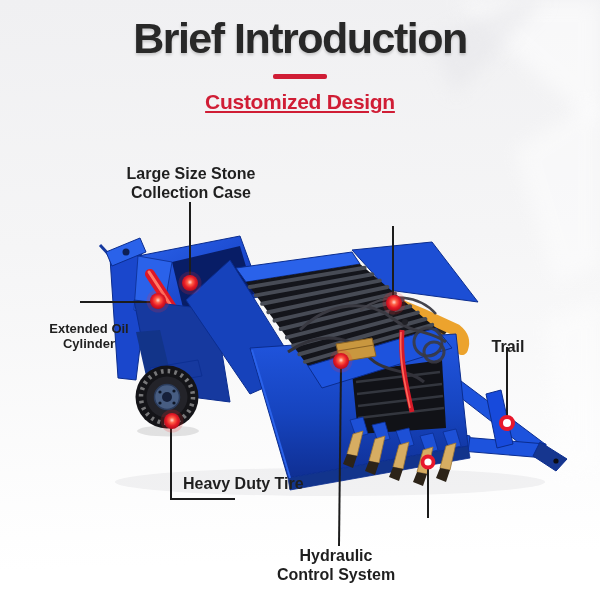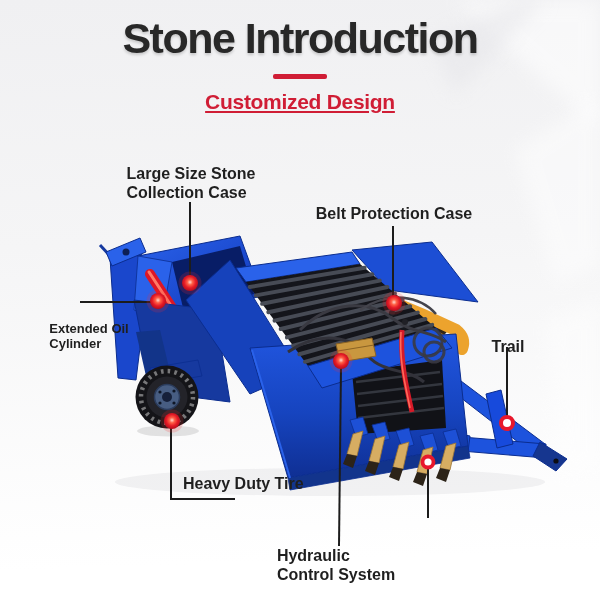--- a/index.html
+++ b/index.html
@@ -6,21 +6,21 @@
   body{width:600px;height:600px;overflow:hidden;font-family:"Liberation Sans",sans-serif;}
   .stage{position:relative;width:600px;height:600px;
     background:linear-gradient(178deg,#f0f0f2 0%,#f5f5f6 40%,#ffffff 92%);}
   svg.scene{position:absolute;left:0;top:0;width:600px;height:600px;}
   .header{position:absolute;top:16px;left:0;width:600px;text-align:center;z-index:5;}
   .title{font-size:43px;font-weight:800;letter-spacing:-1.5px;color:#282828;
     text-shadow:0 2px 3px rgba(0,0,0,0.18);line-height:1.05;}
   .divider{width:54px;height:5px;margin:13px auto 11px auto;border-radius:2px;background:#d01d35;}
   .subtitle{font-size:21px;font-weight:700;color:#d01d35;letter-spacing:-0.3px;text-decoration:underline;}
   .callout{position:absolute;z-index:6;color:#1f1f1f;font-weight:700;font-size:16px;
-    line-height:1.16;white-space:pre-line;text-align:left;transform:translateX(-50%);}
+    line-height:1.16;white-space:pre-line;text-align:center;transform:translateX(-50%);}
   .callout.small{font-size:13px;}
   .callout.left-align{transform:none;text-align:left;}
 </style>
 </head>
 <body>
 
 <div class="stage">
 
   <svg class="scene" viewBox="0 0 600 600">
     <defs>
@@ -221,28 +221,27 @@
       <g>
         <circle cx="341" cy="361" r="11.5" fill="#ff2a2a" opacity="0.18"></circle>
           <circle cx="341" cy="361" r="8" fill="url(#dg)"></circle>
       </g>
       <circle cx="507" cy="423" r="6" fill="#ffffff" stroke="#e8182c" stroke-width="4"></circle>
       <circle cx="428" cy="462" r="5.5" fill="#ffffff" stroke="#e8182c" stroke-width="3.8"></circle>
     </g>
   </svg>
 
   <div class="header">
-    <div class="title">Stone Introduction</div>
+    <div class="title">Brief Introduction</div>
     <div class="divider"></div>
     <div class="subtitle">Customized Design</div>
   </div>
 
   <div class="callout" style="left:191px;top:165px;">Large Size Stone
 Collection Case</div>
-  <div class="callout" style="left:394px;top:205px;">Belt Protection Case</div>
   <div class="callout small" style="left:89px;top:321px;">Extended Oil
 Cylinder</div>
   <div class="callout" style="left:336px;top:547px;">Hydraulic
 Control System</div>
   <div class="callout left-align" style="left:183px;top:475px;">Heavy Duty Tire</div>
   <div class="callout" style="left:508px;top:326px;margin-top:12px;">Trail</div>
 
 </div>
 
 </body></html>

